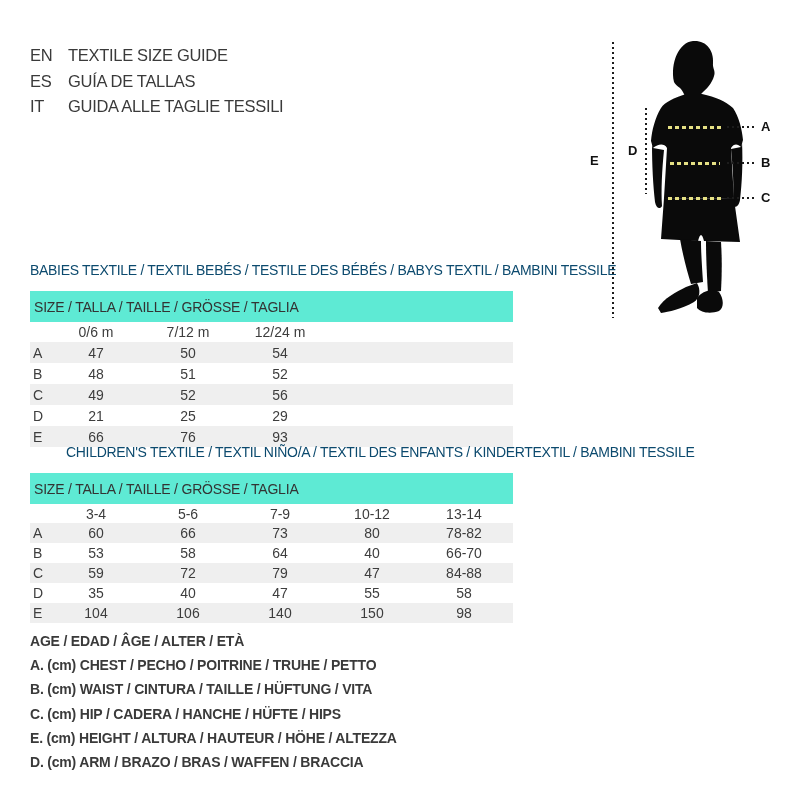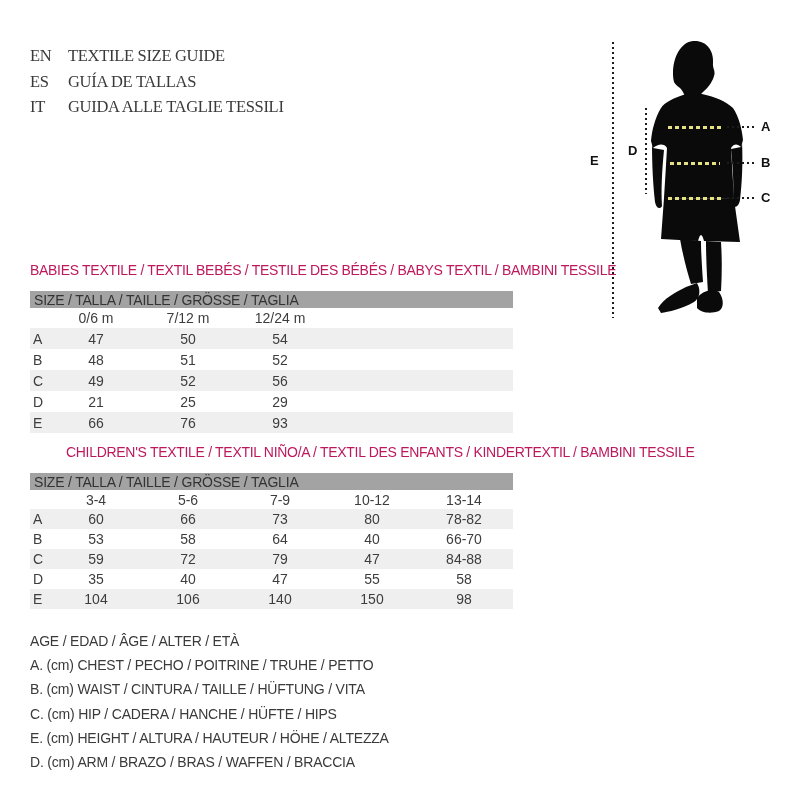--- a/index.html
+++ b/index.html
@@ -1,53 +1,53 @@
 <!DOCTYPE html>
 <html><head>
 <meta charset="utf-8">
 <style>
   html,body{margin:0;padding:0;background:#fff;}
   .canvas{position:relative;width:800px;height:800px;background:#ffffff;overflow:hidden;
           font-family:"Liberation Sans","DejaVu Sans",sans-serif;color:#3d3d3d;}
 
   
   .lang-list{position:absolute;left:30px;top:43px;}
-  .lang-row{display:flex;line-height:25.5px;font-size:16.5px;letter-spacing:-0.3px;color:#3a3a3a;font-family:Liberation Serif, serif;}
+  .lang-row{display:flex;line-height:25.5px;font-size:16.5px;letter-spacing:-0.3px;color:#3a3a3a;}
   .lang-code{width:38px;flex:0 0 38px;}
   .lang-title{white-space:nowrap;}
 
   
   .fig-svg{position:absolute;left:640px;top:30px;width:130px;height:295px;}
   .vdots{position:absolute;width:2px;
          background-image:repeating-linear-gradient(to bottom,#1c1c1c 0px,#1c1c1c 2px,transparent 2px,transparent 5px);}
   .hdots{position:absolute;height:2px;
          background-image:repeating-linear-gradient(to right,#1c1c1c 0px,#1c1c1c 2px,transparent 2px,transparent 5px);}
   .ydash{position:absolute;height:3px;
          background-image:repeating-linear-gradient(to right,#e5e084 0px,#e5e084 4px,transparent 4px,transparent 7px);}
   .fig-label{position:absolute;font-size:13px;font-weight:bold;color:#111;letter-spacing:0;}
 
   
-  .sec-heading{position:absolute;left:30px;font-size:14px;letter-spacing:-0.3px;color:#be185d;white-space:nowrap;}
+  .sec-heading{position:absolute;left:30px;font-size:14px;letter-spacing:-0.3px;color:#0c4a6e;white-space:nowrap;}
 
   
   .size-table{position:absolute;left:30px;width:483px;}
-  .size-bar{height:17px;background:#a3a3a3;display:flex;align-items:center;
+  .size-bar{height:31px;background:#5eead4;display:flex;align-items:center;
             padding-left:4px;box-sizing:border-box;font-size:14px;letter-spacing:-0.2px;color:#333;}
   .thead{display:flex;align-items:center;}
   .trow{display:flex;align-items:center;}
   .trow.alt{background:#efefef;}
   .cell-label{width:20px;flex:0 0 20px;padding-left:3px;box-sizing:border-box;font-size:14px;}
   .cell{width:92px;flex:0 0 92px;text-align:center;font-size:14px;}
   .t-babies .thead{height:20px;}
   .t-babies .trow{height:21px;}
   .t-children .thead{height:19px;}
   .t-children .trow{height:20px;}
 
   
-  .legend{position:absolute;left:30px;top:629px;font-size:14px;letter-spacing:-0.2px;line-height:24.2px;color:#3a3a3a;}
+  .legend{position:absolute;left:30px;top:629px;font-size:14px;letter-spacing:-0.2px;line-height:24.2px;color:#3a3a3a;font-weight:bold;}
 </style>
 </head>
 <body>
 
 <div class="canvas">
 
   <div class="lang-list">
     <div class="lang-row">
       <span class="lang-code">EN</span>
       <span class="lang-title">TEXTILE SIZE GUIDE</span>

